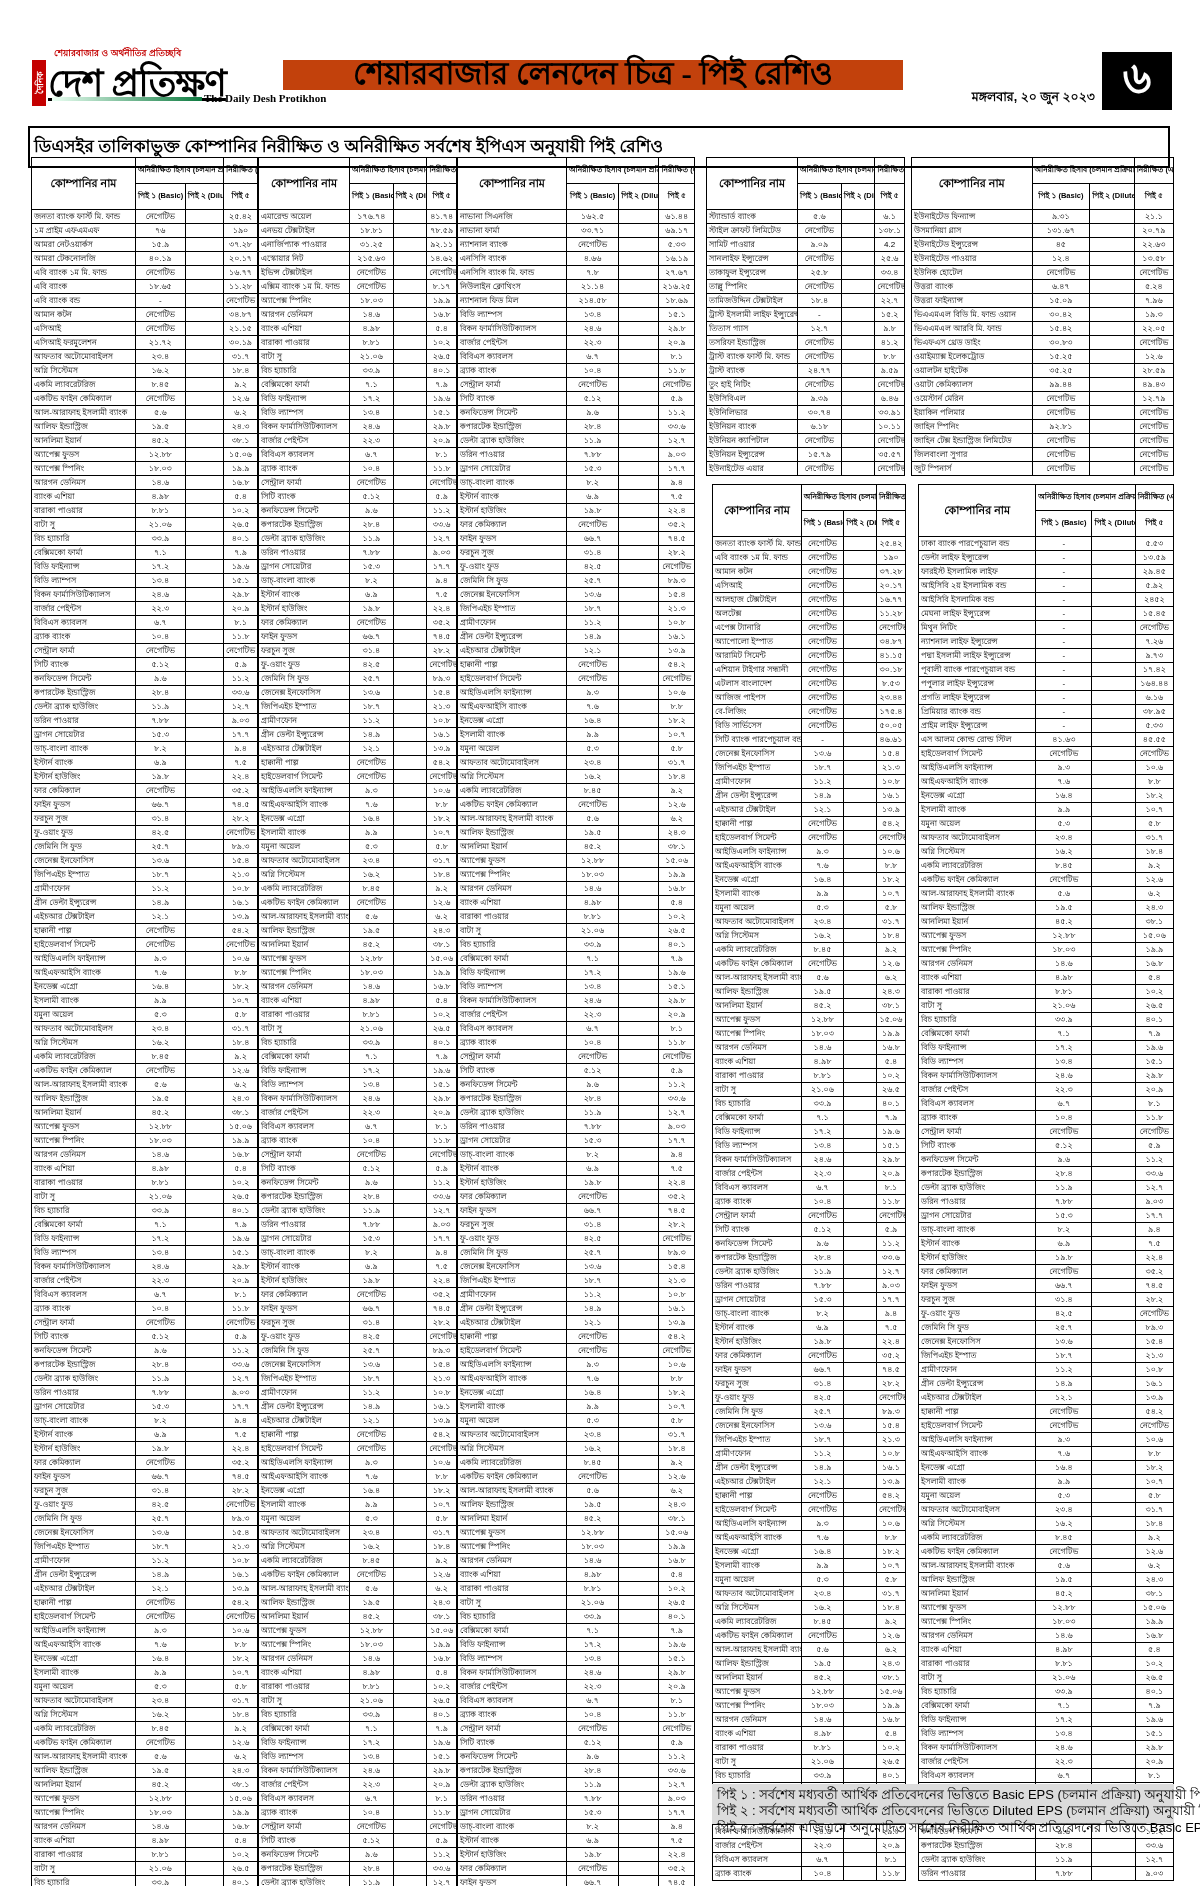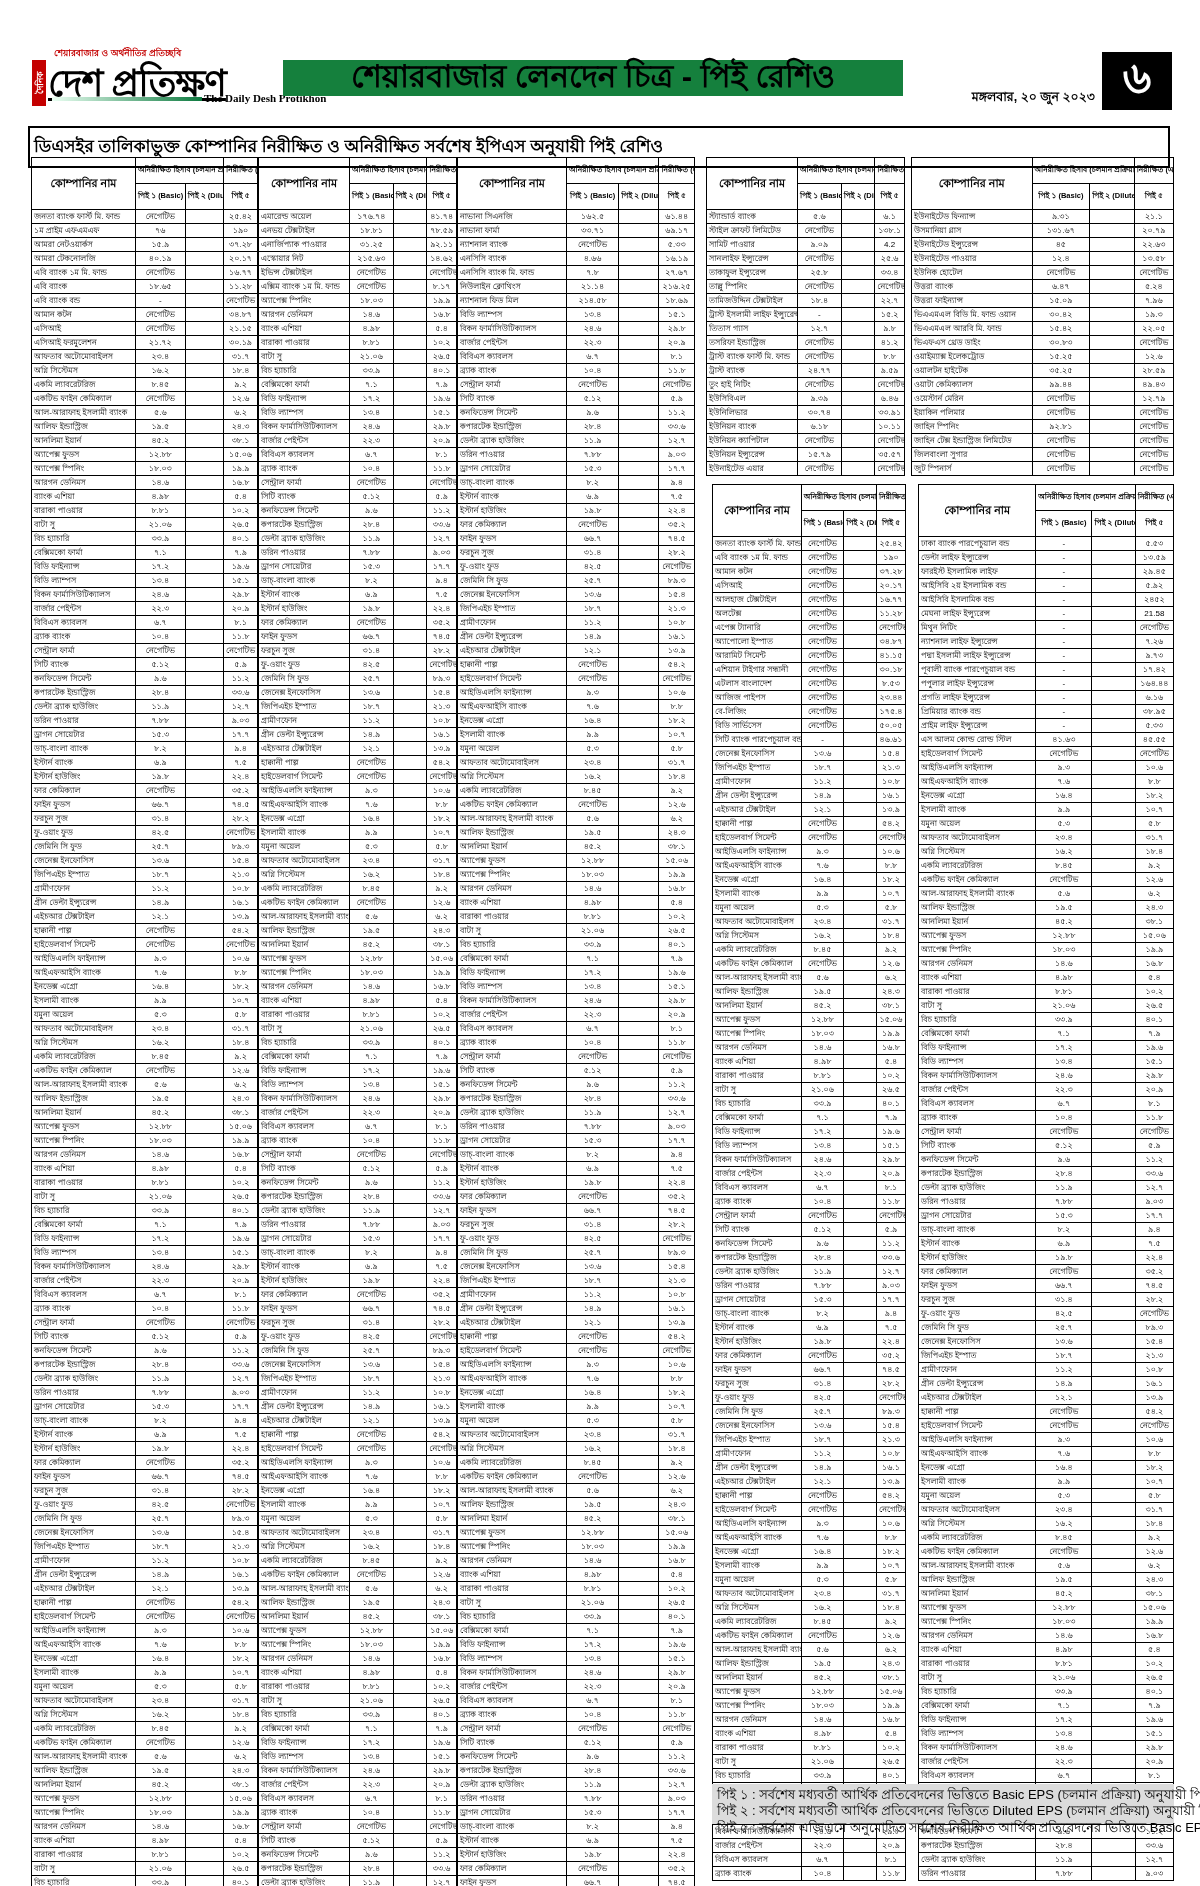--- a/index.html
+++ b/index.html
@@ -9,22 +9,22 @@
   .masthead{position:absolute;left:32px;top:44px;width:252px;height:66px;}
   .tagline{position:absolute;left:22px;top:2px;font-size:9px;font-weight:bold;color:#c40000;white-space:nowrap;}
   .daily-vert{position:absolute;left:0;top:16px;width:14px;height:46px;background:#c40000;color:#fff;
               font-size:9px;font-weight:bold;writing-mode:vertical-rl;transform:rotate(180deg);
               display:flex;align-items:center;justify-content:center;}
   .paper-title{position:absolute;left:16px;top:10px;font-size:37px;font-weight:900;letter-spacing:-1px;white-space:nowrap;text-decoration:underline;}
   .green-rule{position:absolute;left:20px;top:53px;width:150px;height:4px;
               background:linear-gradient(90deg,#eafff2,#0e7a40);}
   .eng-title{position:absolute;left:172px;top:48px;font-size:11px;font-weight:bold;
              font-family:"Liberation Serif","DejaVu Serif",serif;white-space:nowrap;}
-  .headline-box{position:absolute;left:283px;top:60px;width:620px;height:36px;background:#15803d;
-                display:flex;align-items:center;justify-content:center;font-size:31px;font-weight:bold;white-space:nowrap;}
+  .headline-box{position:absolute;left:283px;top:60px;width:620px;height:30px;background:#c2410c;
+                display:flex;align-items:center;justify-content:center;font-size:31px;font-weight:bold;white-space:nowrap;font-family:Liberation Serif, serif;}
   .date-line{position:absolute;left:925px;top:88px;width:170px;font-size:12.5px;font-weight:bold;text-align:right;}
   .pageno-box{position:absolute;left:1102px;top:52px;width:70px;height:58px;background:#000;color:#fff;
               display:flex;align-items:center;justify-content:center;font-size:44px;font-weight:bold;}
   
   .subtitle-bar{position:absolute;left:28px;top:126px;width:1142px;height:42px;border:2px solid #000;
                 box-sizing:border-box;display:flex;align-items:center;padding-left:4px;
                 font-size:17px;font-weight:bold;white-space:nowrap;}
   
   .block{position:absolute;top:157px;}
   #b1{left:31px;width:227px;}
@@ -3229,21 +3229,21 @@
           <tr>
             <td class="name">আইসিবি ইসলামিক বন্ড</td>
             <td class="val">-</td>
             <td class="val"></td>
             <td class="val">২৪৫২</td>
           </tr>
           <tr>
             <td class="name">মেঘনা লাইফ ইন্স্যুরেন্স</td>
             <td class="val">-</td>
             <td class="val"></td>
-            <td class="val">21.58</td>
+            <td class="val">১৫.৪৫</td>
           </tr>
           <tr>
             <td class="name">মিথুন নিটিং</td>
             <td class="val">-</td>
             <td class="val"></td>
             <td class="val">নেগেটিভ</td>
           </tr>
           <tr>
             <td class="name">ন্যাশনাল লাইফ ইন্স্যুরেন্স</td>
             <td class="val">-</td>

